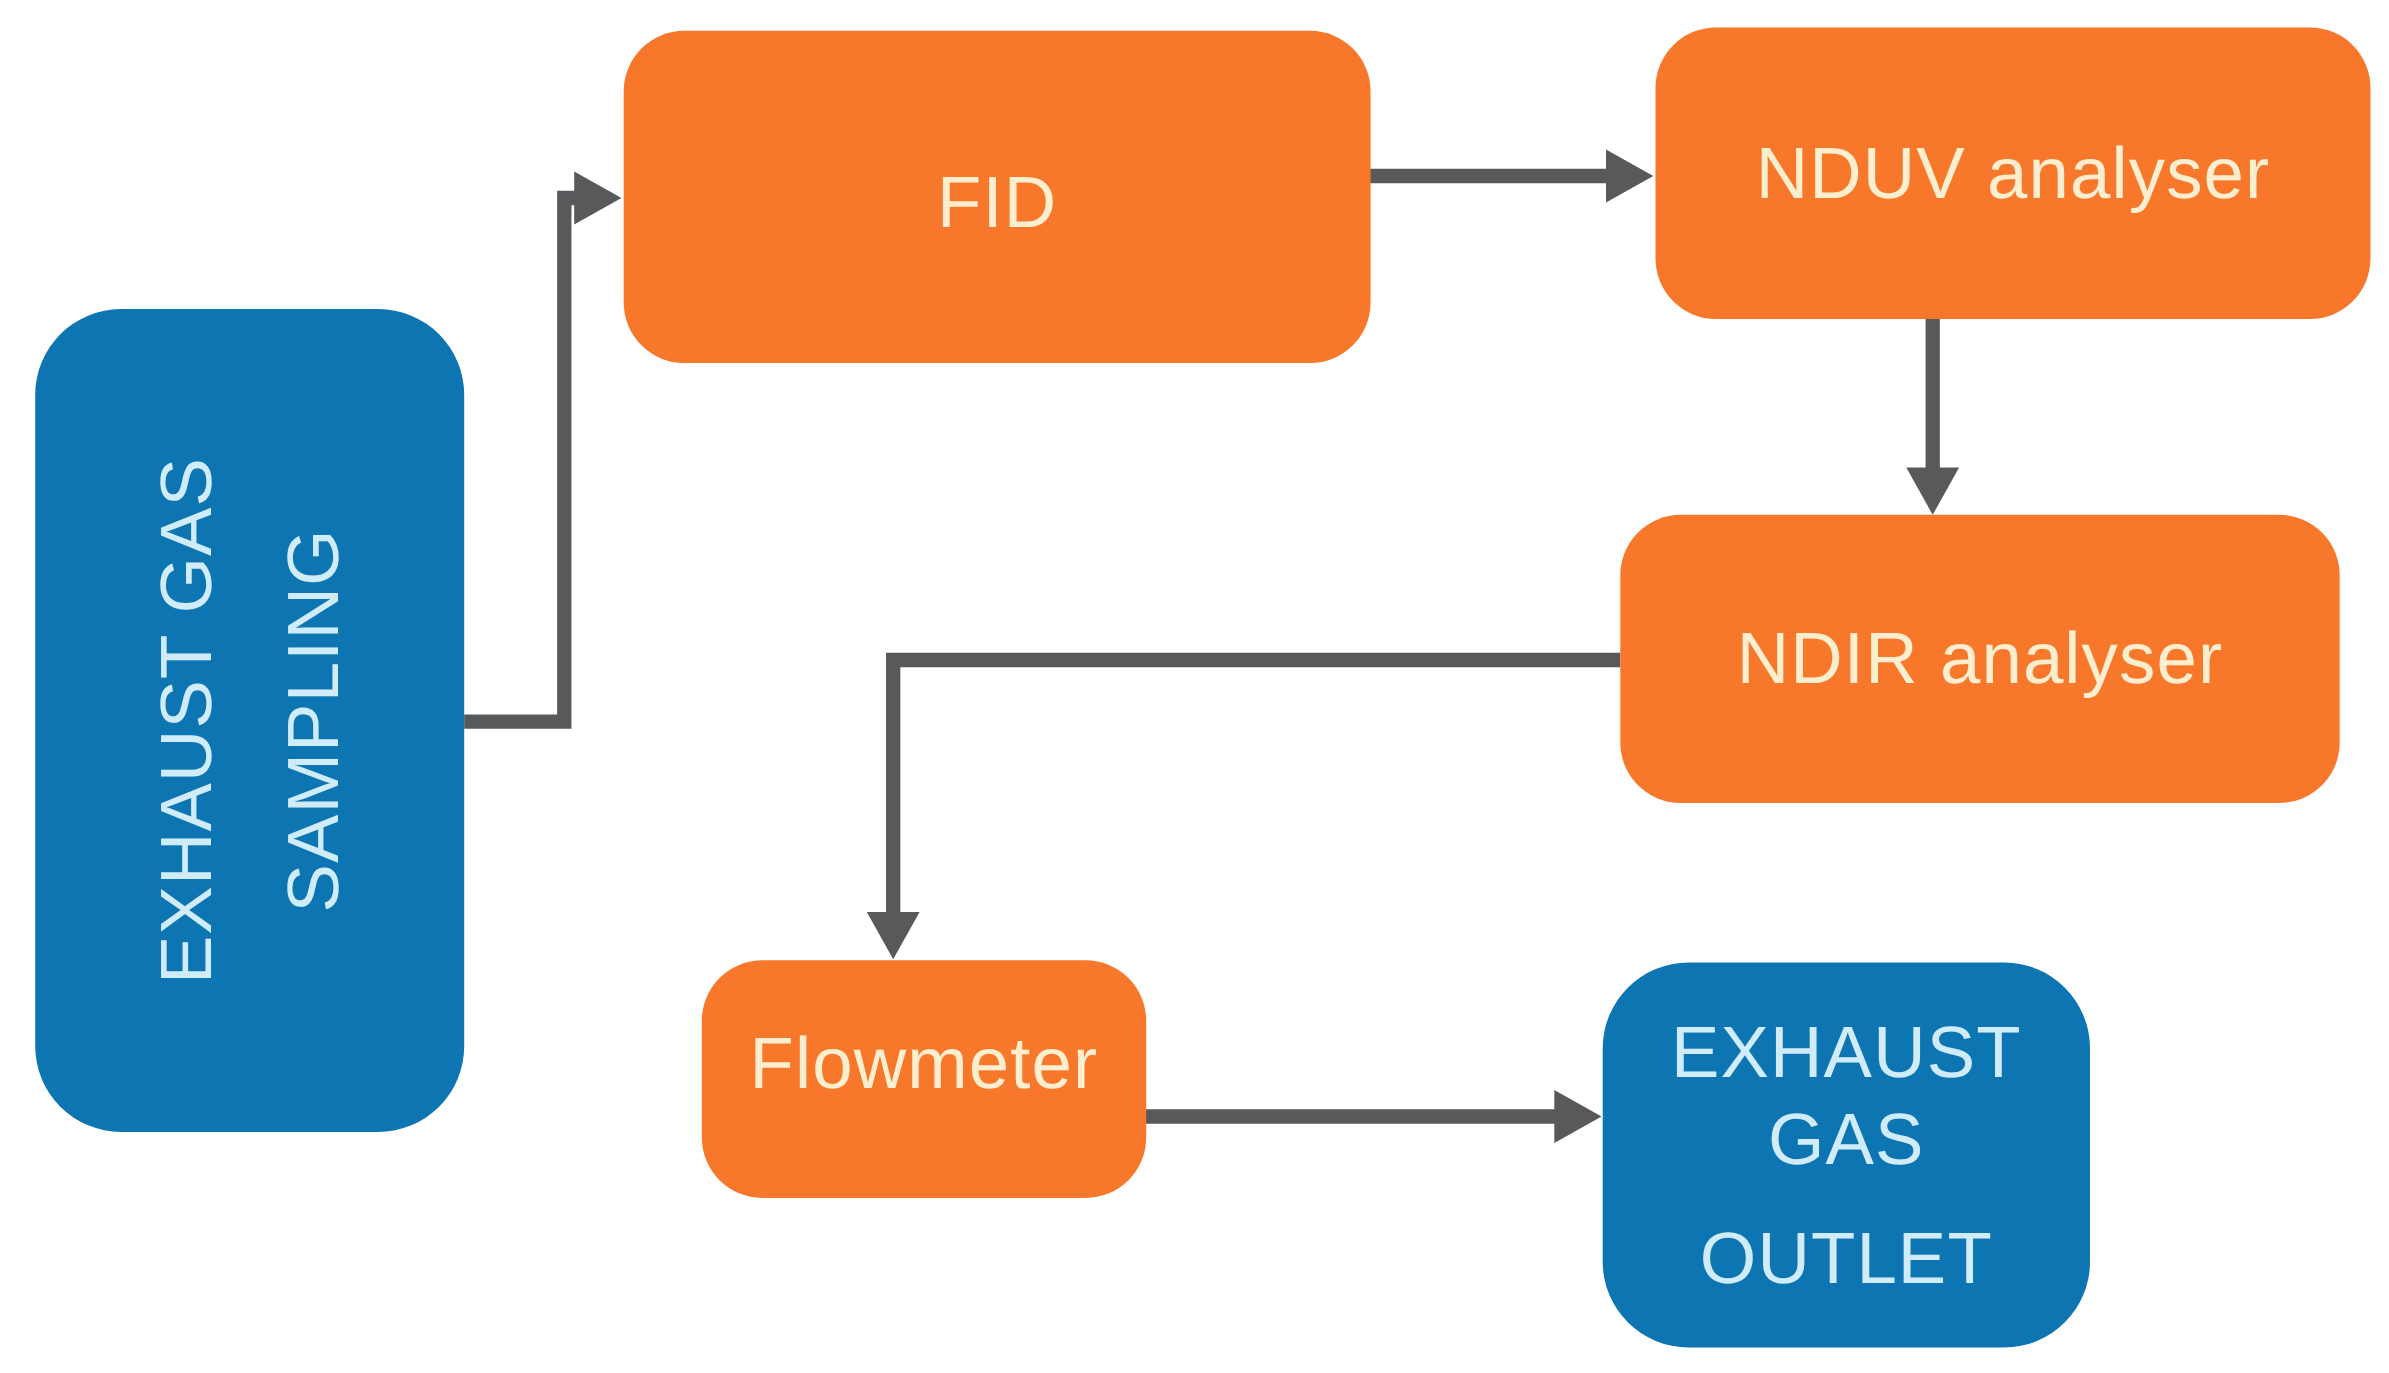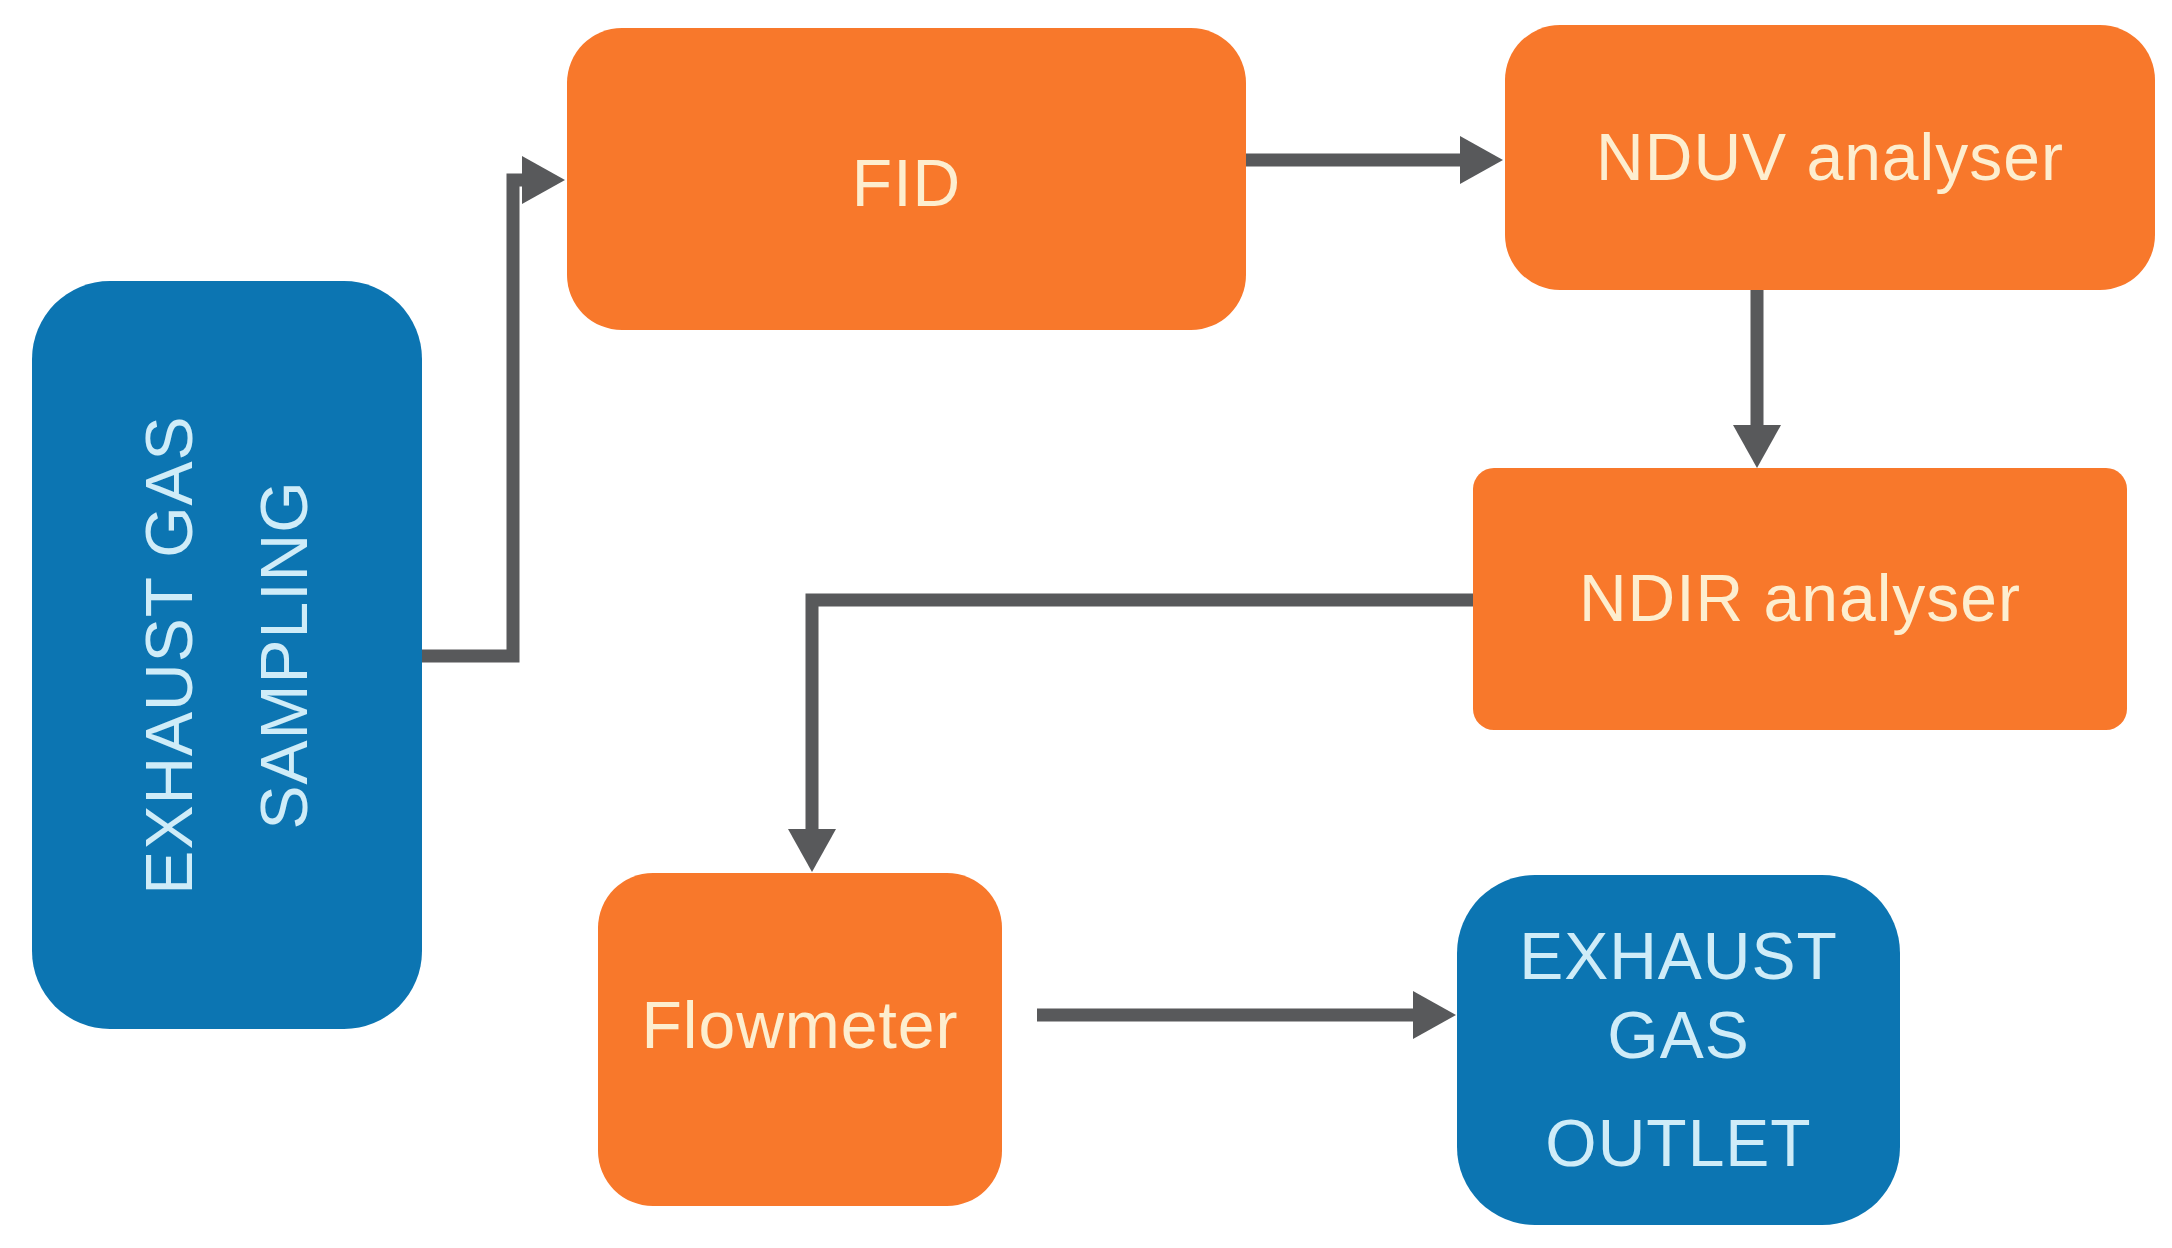--- a/index.html
+++ b/index.html
@@ -29,22 +29,22 @@
     background: #0c75b2;
     color: #cfecf8;
     border-radius: 78px;
   }
   .label { font-size: 66px; line-height: 1.2; font-weight: 400; letter-spacing: 1px; }
 
   
   #node-sampling  { left: 32px;   top: 281px; width: 390px; height: 748px; }
   #node-fid       { left: 567px;  top: 28px;  width: 679px; height: 302px; }
   #node-nduv      { left: 1505px; top: 25px;  width: 650px; height: 265px; }
-  #node-ndir      { left: 1473px; top: 468px; width: 654px; height: 262px; border-radius: 21px; }
-  #node-flowmeter { left: 598px;  top: 873px; width: 404px; height: 333px; }
+  #node-ndir      { left: 1473px; top: 468px; width: 654px; height: 262px; }
+  #node-flowmeter { left: 638px;  top: 873px; width: 404px; height: 216px; }
   #node-outlet    { left: 1457px; top: 875px; width: 443px; height: 350px; }
 
   
   .vtext {
     position: absolute;
     left: 50%;
     top: 50%;
     width: 748px;
     transform: translate(-50%, -50%) rotate(-90deg);
     text-align: center;

